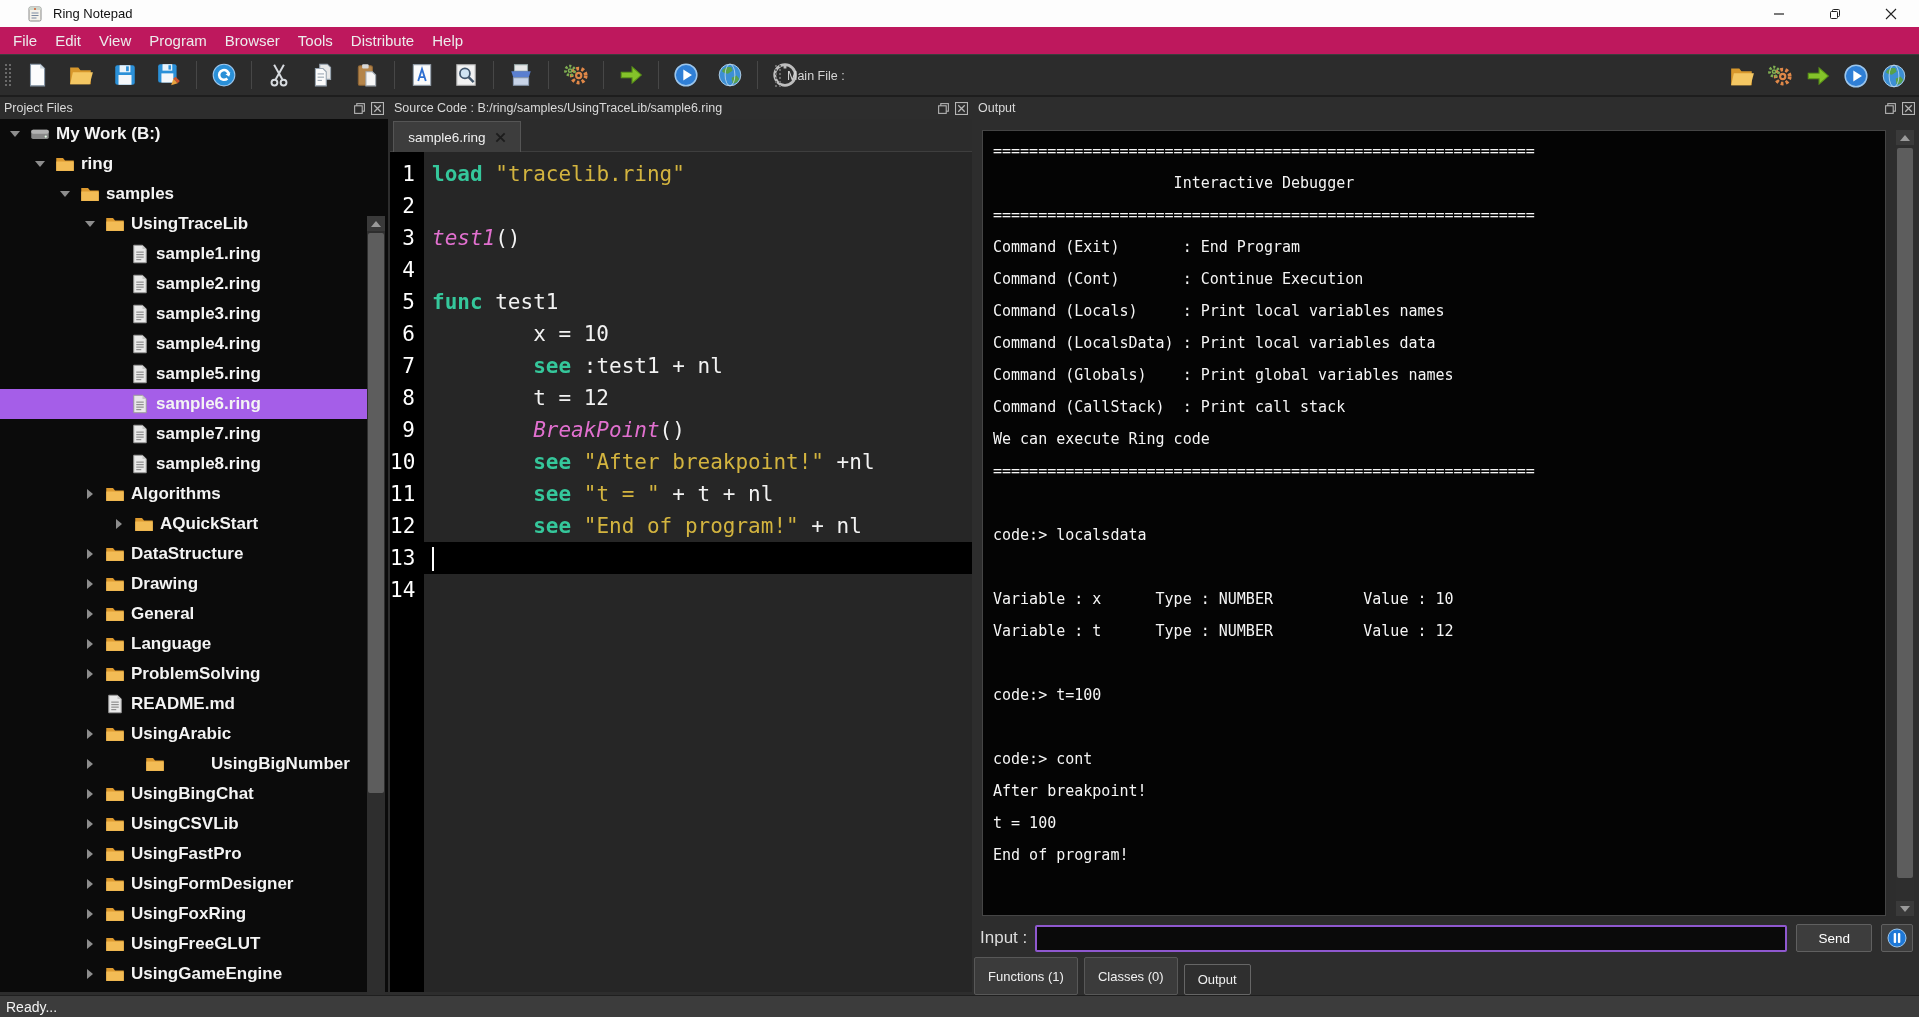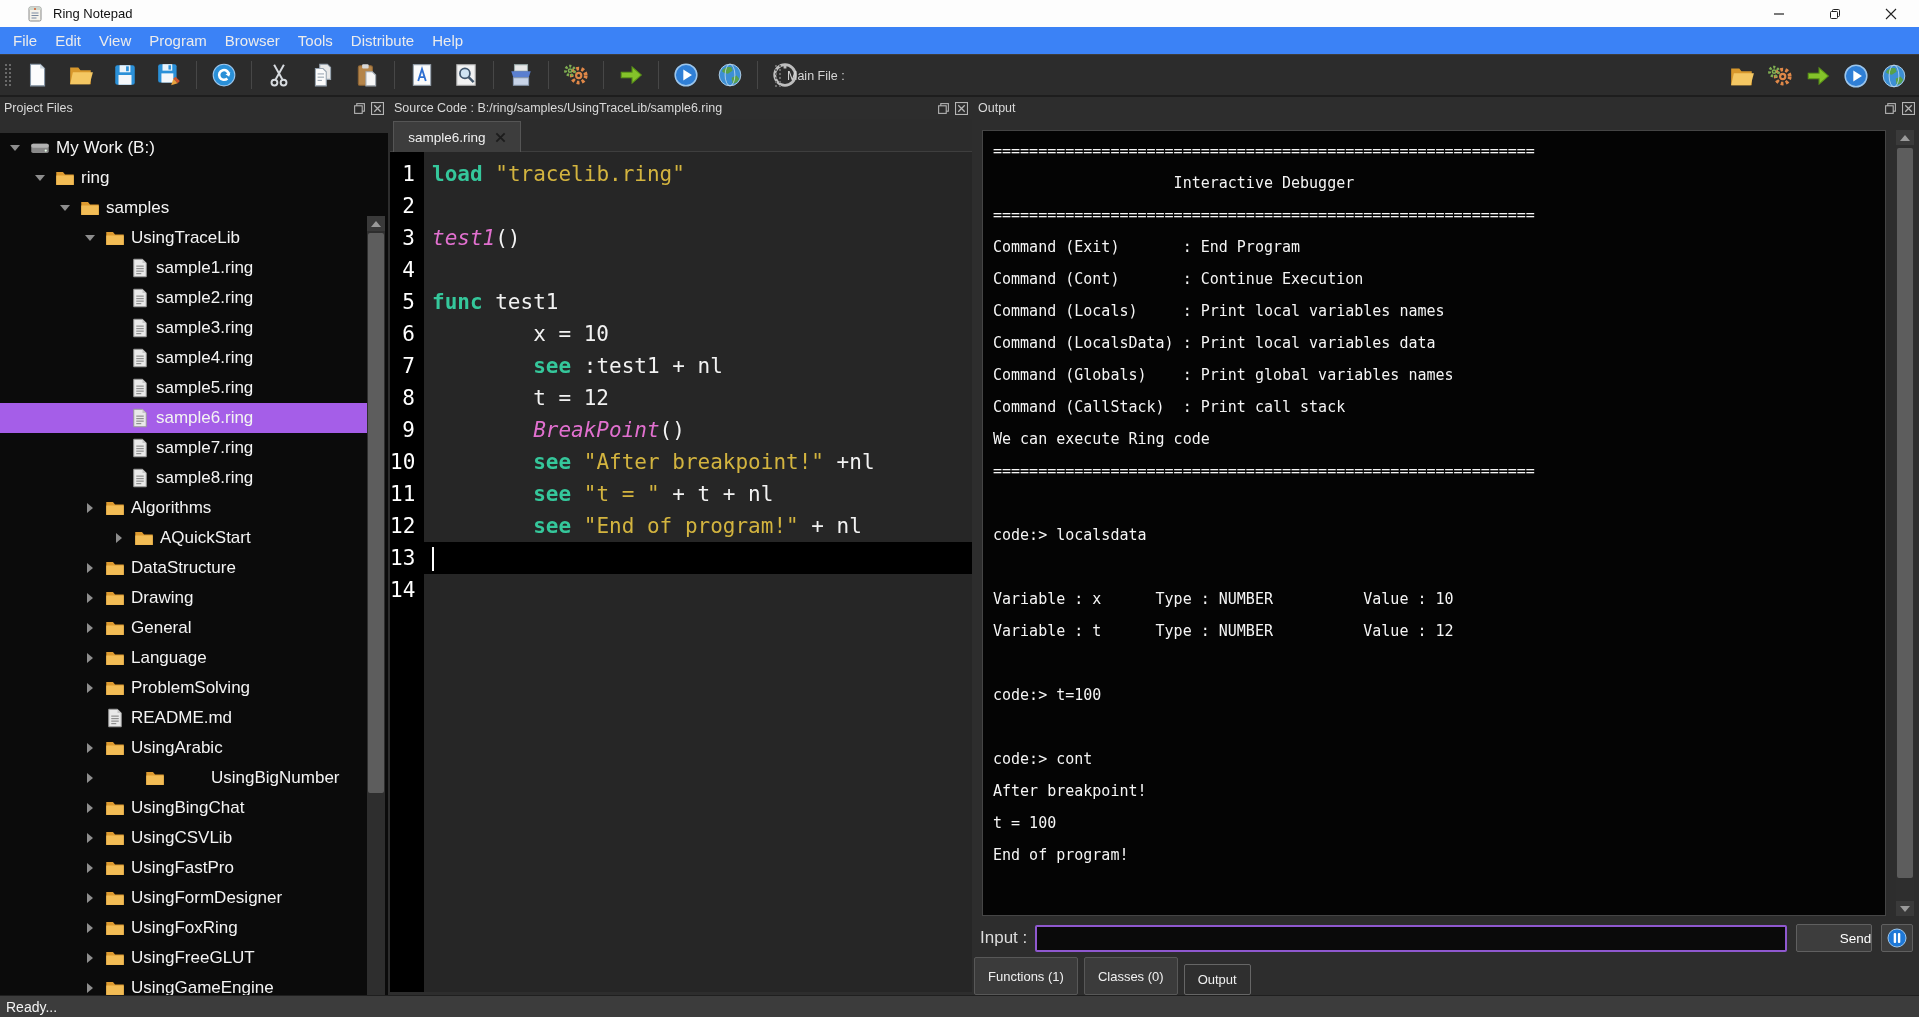--- a/index.html
+++ b/index.html
@@ -11,21 +11,21 @@
   }
   
   .titlebar { position:absolute; left:0; top:0; width:1919px; height:27px;
     background:#fdfdfd; color:#111; display:flex; align-items:center; }
   .titlebar .app-icon { margin-left:27px; width:16px; height:16px; }
   .titlebar .title-text { margin-left:10px; font-size:13px; }
   .win-controls { position:absolute; right:0; top:0; height:27px; display:flex; }
   .win-btn { width:56px; height:27px; display:flex; align-items:center; justify-content:center; }
   
   .menubar { position:absolute; left:0; top:27px; width:1919px; height:28px;
-    background:#3b82f6; display:flex; align-items:center; padding-left:4px;
+    background:#be185d; display:flex; align-items:center; padding-left:4px;
     border-bottom:1px solid #3c3c3c; }
   .menu-item { font-size:15px; color:#ececec; padding:4px 9px; cursor:default; }
   
   .toolbar { position:absolute; left:0; top:55px; width:1919px; height:42px;
     background:#2c2c2c; border-bottom:2px solid #1d1d1d; display:flex; align-items:center; }
   .grip { width:7px; height:24px; margin:0 4px;
     background-image:radial-gradient(#6a6a6a 1px, transparent 1.2px);
     background-size:4px 4px; }
   .tbtn { width:34px; height:34px; margin:0 5px; display:flex; align-items:center; justify-content:center; }
   .tbtn svg { width:26px; height:26px; }
@@ -36,22 +36,22 @@
   .toolbar-right { position:absolute; right:6px; top:0; height:42px; display:flex; align-items:center; }
   .toolbar-right .tbtn { width:32px; margin:0 3px; }
   
   .panel { position:absolute; top:97px; }
   .panel-header { height:22px; display:flex; align-items:center; font-size:12.5px;
     color:#d9d9d9; padding:0 4px; }
   .panel-header .spacer { flex:1; }
   .ph-icon { width:13px; height:13px; margin-left:5px; }
   
   .panel-project { left:0; width:388px; height:898px; }
-  .tree { position:absolute; left:0; top:36px; width:388px; height:873px;
-    background:#0b0b0b; overflow:hidden; }
+  .tree { position:absolute; left:0; top:22px; width:388px; height:873px;
+    background:#0b0b0b; overflow:hidden;font-weight:bold; }
   .tree-row { height:30px; display:flex; align-items:center; width:368px; white-space:nowrap; }
   .tree-row.selected { background:#a55ee8; }
   .tree-arrow { width:14px; height:14px; margin-right:8px; position:relative; flex:0 0 14px; }
   .tree-arrow.open::after { content:""; position:absolute; left:2px; top:4px;
     border-left:5px solid transparent; border-right:5px solid transparent; border-top:6px solid #8d8d8d; }
   .tree-arrow.closed::after { content:""; position:absolute; left:4px; top:2px;
     border-top:5px solid transparent; border-bottom:5px solid transparent; border-left:6px solid #8d8d8d; }
   .tree-icon { width:20px; height:20px; margin-right:6px; flex:0 0 20px; }
   .tree-icon svg { width:20px; height:20px; }
   .tree-label { font-size:17px; color:#f4f4f4; }
@@ -95,21 +95,21 @@
     line-height:32px; color:#f5f5f5; padding:4px 10px; white-space:pre; }
   .console-scroll { left:922px; top:33px; height:786px; position:absolute; }
   .input-row { position:absolute; left:0; top:825px; width:945px; height:32px;
     display:flex; align-items:center; }
   .input-label { font-size:17px; color:#dcdcdc; margin-left:6px; }
   .debug-input { margin-left:8px; width:752px; height:27px; background:#0a0a0a;
     border:2px solid #8f58cf; border-radius:2px; color:#fff; padding:0 6px;
     font-family:"DejaVu Sans Mono", monospace; font-size:14px; outline:none; }
   .send-btn { margin-left:9px; width:76px; height:28px; background:#3d3d3d;
     border:1px solid #606060; border-radius:2px; color:#fff; font-size:13.5px;
-    font-family:"Liberation Sans", sans-serif;text-align:right; }
+    font-family:"Liberation Sans", sans-serif; }
   .pause-btn { margin-left:9px; width:32px; height:28px; background:#3d3d3d;
     border:1px solid #606060; border-radius:2px; display:flex; align-items:center; justify-content:center; }
   .pause-btn svg { width:20px; height:20px; }
   .bottom-tabs { position:absolute; left:0; top:866px; width:945px; height:32px;
     display:flex; align-items:flex-end; gap:6px; }
   .btab { height:38px; padding:0 13px; display:flex; align-items:center;
     background:#3b3b3b; border:1px solid #585858; border-radius:2px;
     font-size:13px; color:#f0f0f0; }
   .btab.active { height:31px; background:#2f2f2f; border-color:#666; }
   

